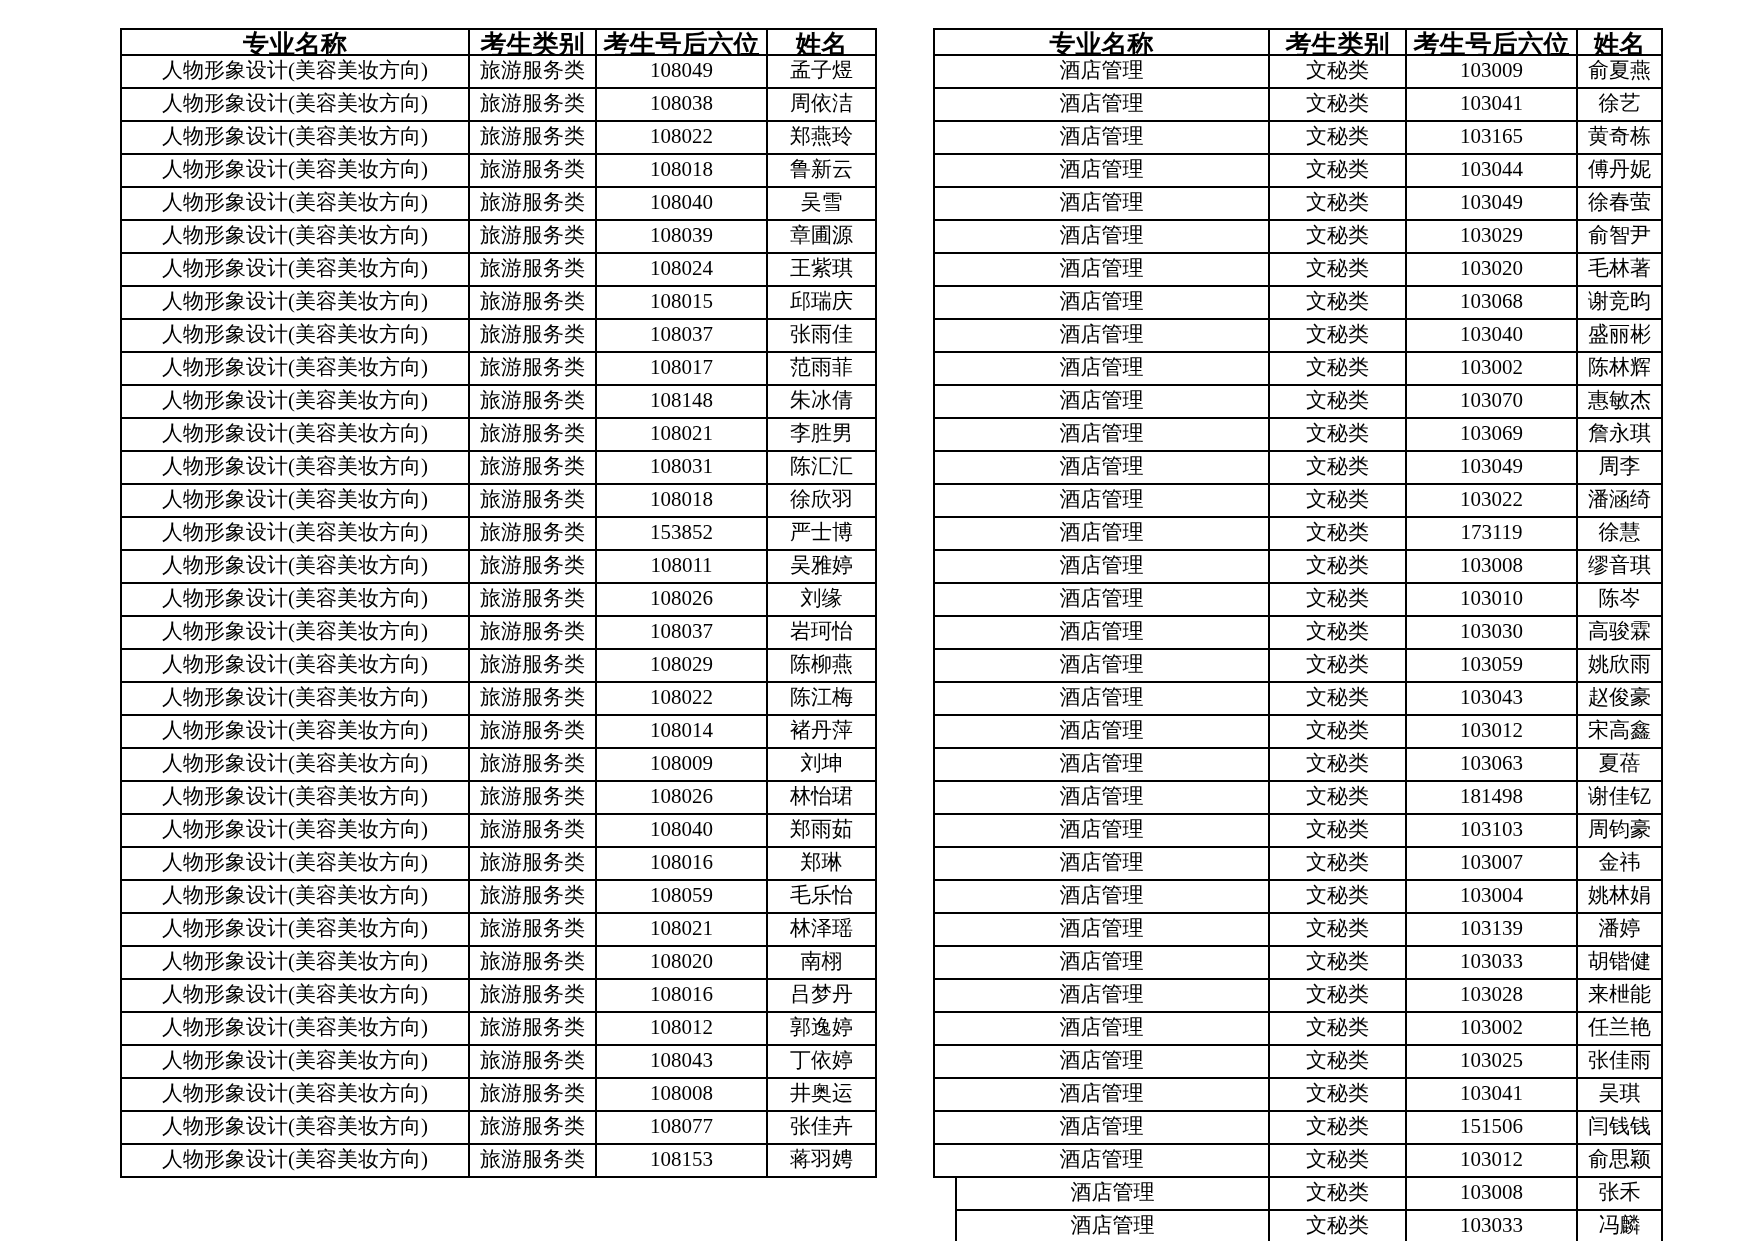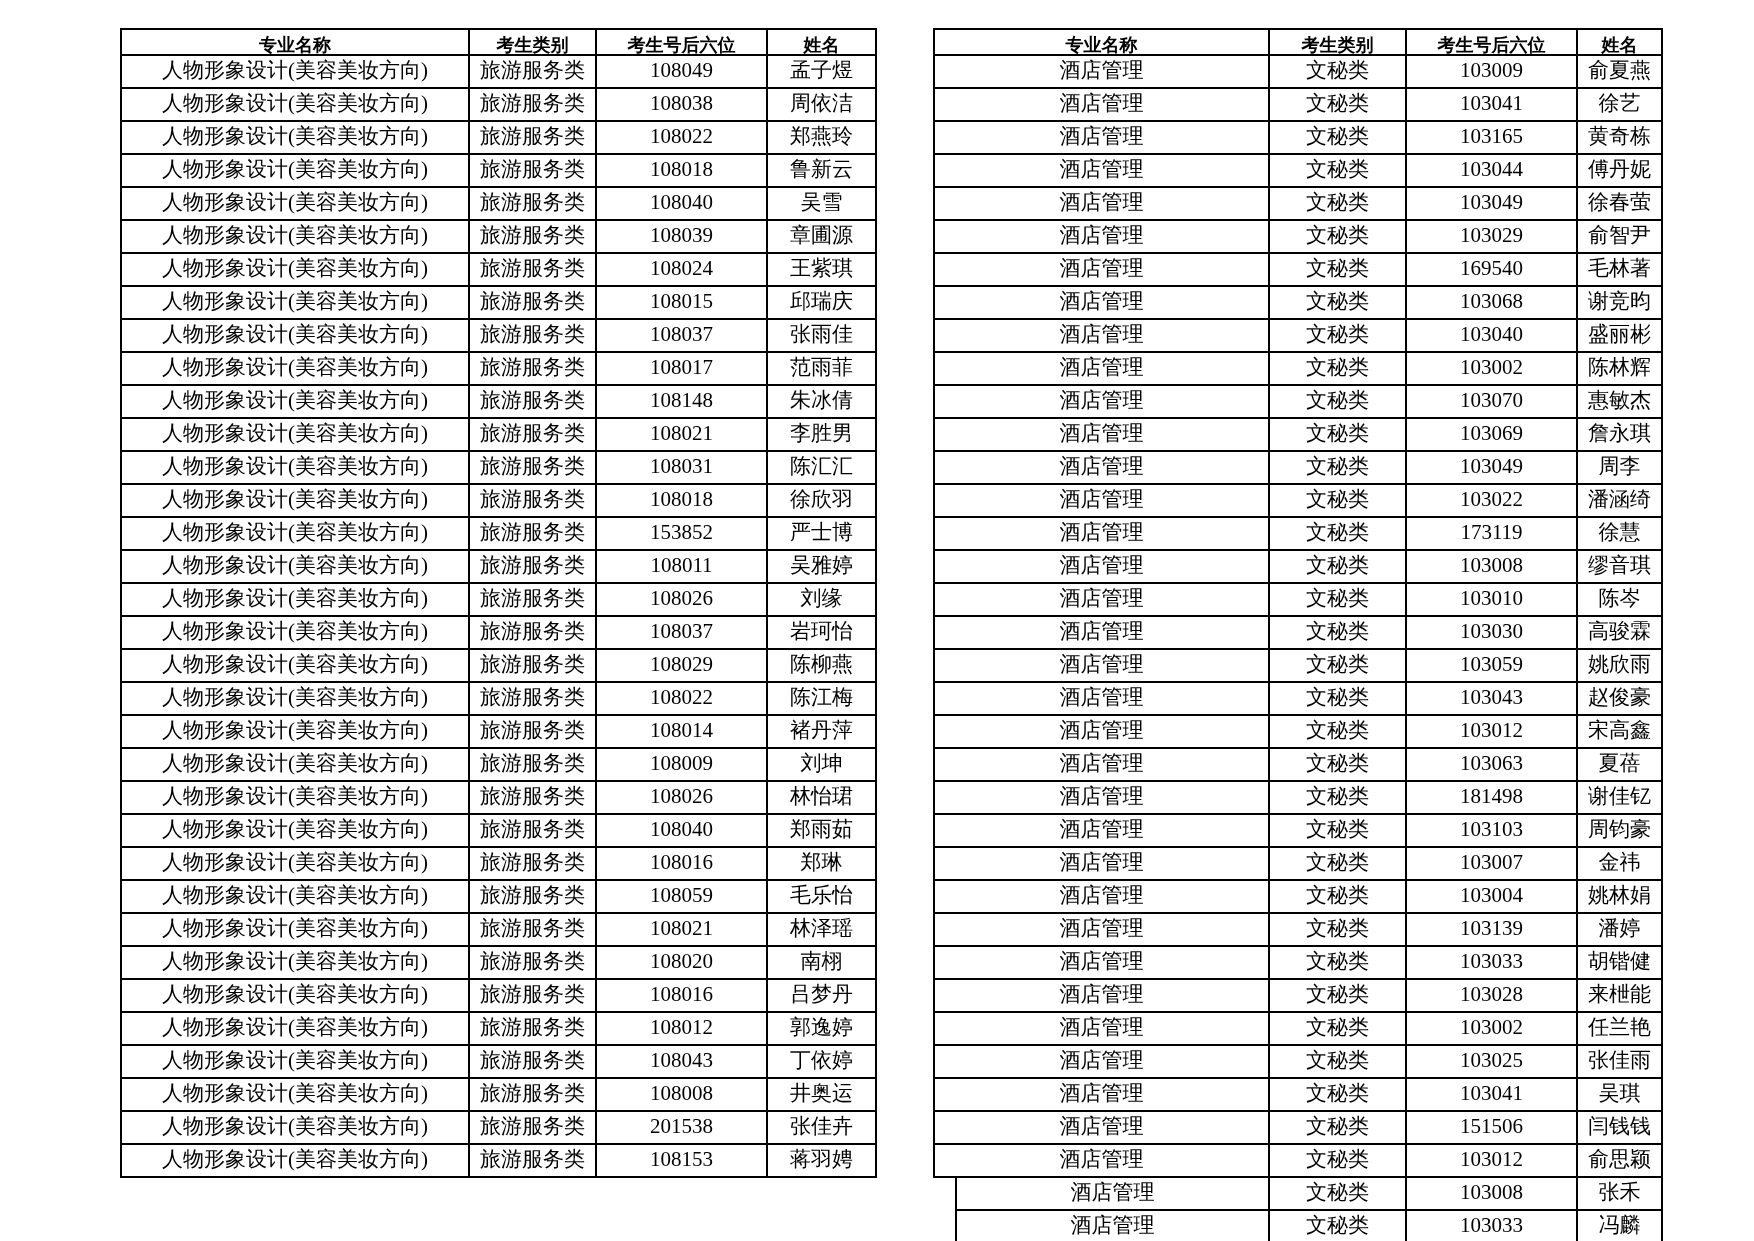--- a/index.html
+++ b/index.html
@@ -5,21 +5,21 @@
   html,body{margin:0;padding:0;background:#ffffff;}
   .page{position:relative;width:1754px;height:1241px;background:#ffffff;overflow:hidden;
         font-family:"Liberation Serif","DejaVu Serif",serif;color:#000;}
   .table{position:absolute;top:28px;}
   .table.left{left:120px;width:757px;}
   .table.right{left:933px;width:730px;}
   .trow{display:flex;border-left:2px solid #000;border-bottom:2px solid #000;background:#fff;}
   .thead{border-top:2px solid #000;}
   .cell{box-sizing:border-box;border-right:2px solid #000;height:31px;line-height:29px;
         text-align:center;font-size:21px;white-space:nowrap;overflow:hidden;}
-  .thead .cell{height:24px;line-height:30px;font-weight:bold;font-size:18px;}
+  .thead .cell{height:24px;line-height:30px;font-weight:bold;font-size:26px;}
   
   .left .c0{width:348px;}
   .left .c1{width:127px;}
   .left .c2{width:171px;}
   .left .c3{width:109px;}
   
   .right .c0{width:335px;}
   .right .c1{width:137px;}
   .right .c2{width:171px;}
   .right .c3{width:85px;}
@@ -227,21 +227,21 @@
       </div>
       <div class="trow">
         <div class="cell c0">人物形象设计(美容美妆方向)</div>
         <div class="cell c1">旅游服务类</div>
         <div class="cell c2">108008</div>
         <div class="cell c3">井奥运</div>
       </div>
       <div class="trow">
         <div class="cell c0">人物形象设计(美容美妆方向)</div>
         <div class="cell c1">旅游服务类</div>
-        <div class="cell c2">201538</div>
+        <div class="cell c2">108077</div>
         <div class="cell c3">张佳卉</div>
       </div>
       <div class="trow">
         <div class="cell c0">人物形象设计(美容美妆方向)</div>
         <div class="cell c1">旅游服务类</div>
         <div class="cell c2">108153</div>
         <div class="cell c3">蒋羽娉</div>
       </div>
     </section>
 
@@ -284,21 +284,21 @@
       </div>
       <div class="trow">
         <div class="cell c0">酒店管理</div>
         <div class="cell c1">文秘类</div>
         <div class="cell c2">103029</div>
         <div class="cell c3">俞智尹</div>
       </div>
       <div class="trow">
         <div class="cell c0">酒店管理</div>
         <div class="cell c1">文秘类</div>
-        <div class="cell c2">169540</div>
+        <div class="cell c2">103020</div>
         <div class="cell c3">毛林著</div>
       </div>
       <div class="trow">
         <div class="cell c0">酒店管理</div>
         <div class="cell c1">文秘类</div>
         <div class="cell c2">103068</div>
         <div class="cell c3">谢竞昀</div>
       </div>
       <div class="trow">
         <div class="cell c0">酒店管理</div>

